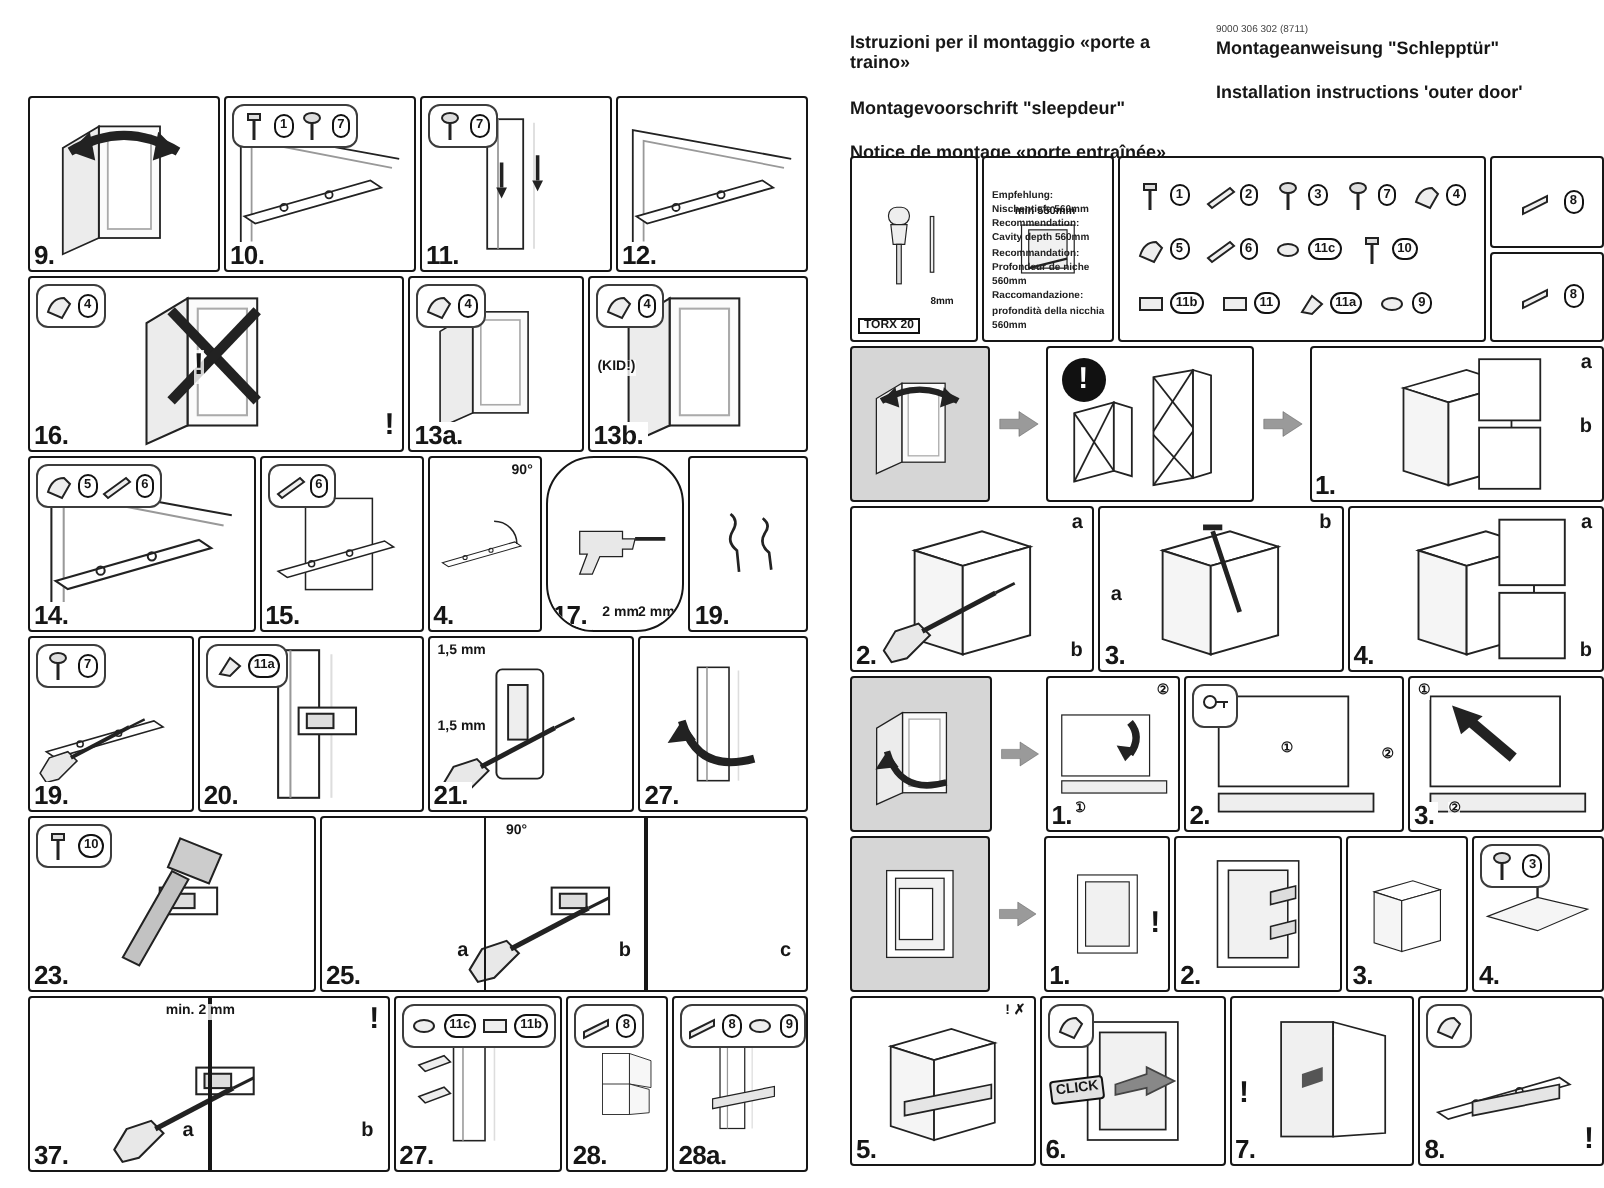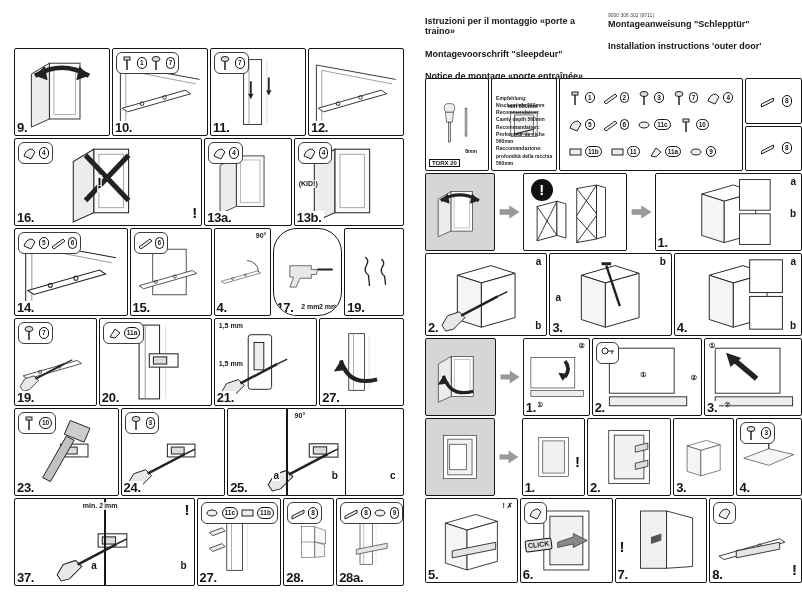--- a/index.html
+++ b/index.html
@@ -316,39 +316,20 @@
             <span class="picon">
               <svg width="15" height="16" viewBox="0 0 15 16">
                 <rect x="4" y="2" width="6" height="3" fill="#ddd" stroke="#222"></rect>
                 <line x1="7" y1="5" x2="7" y2="15" stroke="#222" stroke-width="1.5"></line>
               </svg>
             </span>
             <span class="circ">10</span>
           </div>
           <span class="steplabel">23.</span>
         </div>
-        <div class="stepbox" style="flex: 27 1 0px;">
-          <div class="art"><svg viewBox="0 0 100 80" preserveAspectRatio="xMidYMid meet">
-              <rect x="44" y="32" width="28" height="13" fill="#fff" stroke="#222"></rect>
-              <rect x="48" y="35" width="13" height="7" fill="#ddd" stroke="#222"></rect>
-              <polygon points="4,72 10,62 22,58 28,64 16,76 8,78" fill="#e8e8e8" stroke="#222"></polygon>
-              <line x1="24" y1="62" x2="62" y2="42" stroke="#222" stroke-width="2.5"></line>
-              <line x1="62" y1="42" x2="72" y2="37" stroke="#222" stroke-width="1.5"></line>
-            </svg></div>
-          <div class="inset">
-            <span class="picon">
-              <svg width="15" height="16" viewBox="0 0 15 16">
-                <ellipse cx="7" cy="4" rx="4" ry="2.5" fill="#ddd" stroke="#222"></ellipse>
-                <line x1="7" y1="6" x2="7" y2="15" stroke="#222" stroke-width="1.5"></line>
-              </svg>
-            </span>
-            <span class="circ">3</span>
-          </div>
-          <span class="steplabel">24.</span>
-        </div>
         <div class="stepbox" style="flex: 46 1 0px;">
           <div class="art"><svg viewBox="0 0 100 80" preserveAspectRatio="xMidYMid meet">
               <rect x="44" y="32" width="28" height="13" fill="#fff" stroke="#222"></rect>
               <rect x="48" y="35" width="13" height="7" fill="#ddd" stroke="#222"></rect>
               <polygon points="4,72 10,62 22,58 28,64 16,76 8,78" fill="#e8e8e8" stroke="#222"></polygon>
               <line x1="24" y1="62" x2="62" y2="42" stroke="#222" stroke-width="2.5"></line>
               <line x1="62" y1="42" x2="72" y2="37" stroke="#222" stroke-width="1.5"></line>
             </svg></div>
           <div class="divider" style="left: 33.3333%;"></div>
           <div class="divider" style="left: 66.6667%;"></div>

